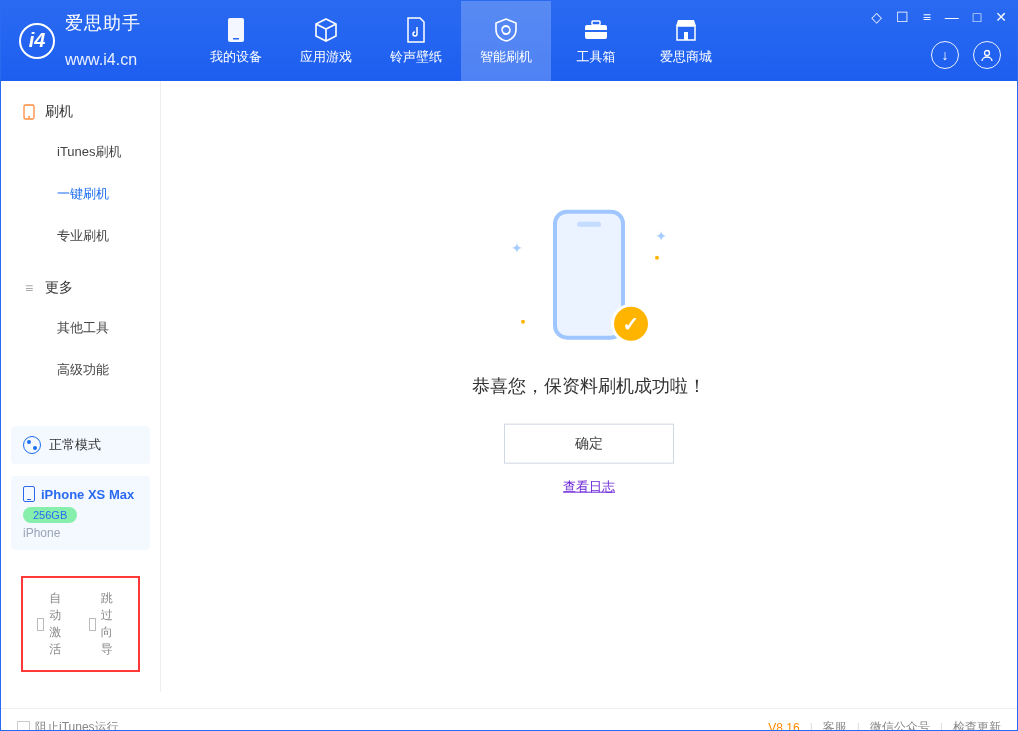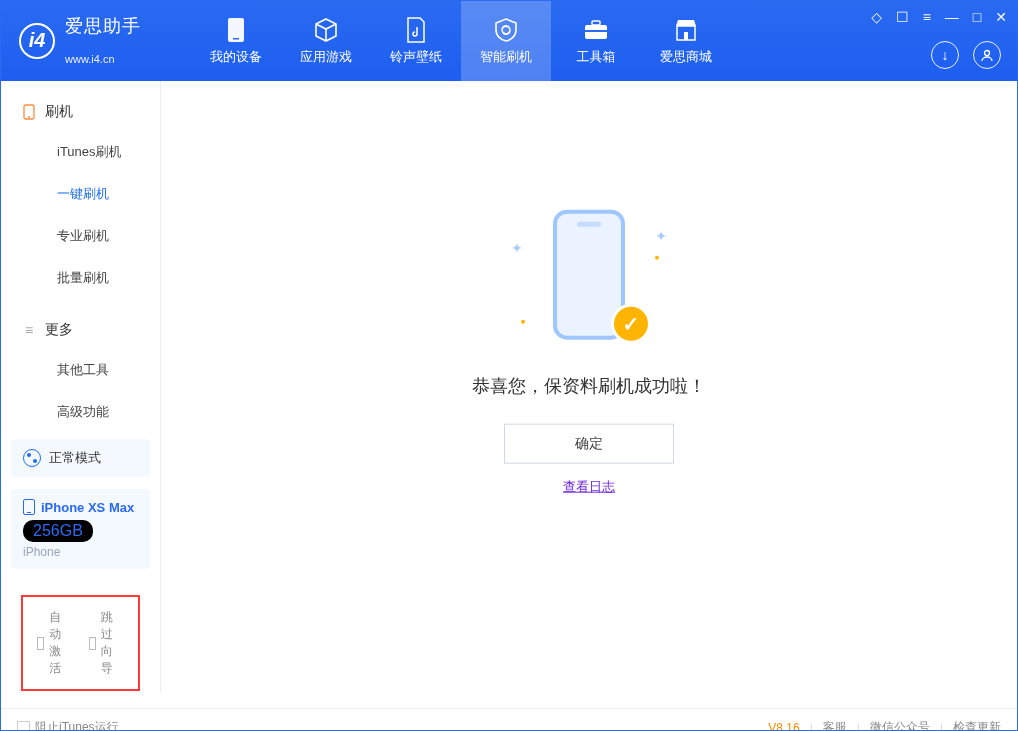--- a/index.html
+++ b/index.html
@@ -13,21 +13,21 @@
   position: relative;
 }
 .logo-area { display: flex; align-items: center; padding: 0 18px; min-width: 190px; }
 .logo-circle {
   width: 36px; height: 36px; border: 2.5px solid #fff; border-radius: 50%;
   display: flex; align-items: center; justify-content: center;
   font-weight: bold; font-size: 20px; font-style: italic; margin-right: 10px;
 }
 .logo-text { display: flex; flex-direction: column; line-height: 1.1; }
 .logo-title { font-size: 18px; font-weight: 500; letter-spacing: 1px; }
-.logo-sub { font-size: 11px; opacity: .9; margin-top: 17px; }
+.logo-sub { font-size: 16px; opacity: .9; margin-top: 17px; }
 .tabs { display: flex; height: 100%; }
 .tab {
   width: 90px; height: 100%;
   display: flex; flex-direction: column; align-items: center; justify-content: center;
   cursor: pointer; gap: 5px; font-size: 13px;
 }
 .tab.active { background: rgba(255,255,255,.22); }
 .tab-icon { width: 26px; height: 26px; display: flex; align-items: center; justify-content: center; }
 .win-controls {
   position: absolute; right: 10px; top: 8px;
@@ -64,22 +64,22 @@
 }
 .status-dot::before, .status-dot::after {
   content: ''; position: absolute; width: 4px; height: 4px; background: #1d6ef0; border-radius: 50%;
 }
 .status-dot::before { left: 3px; top: 3px; }
 .status-dot::after { right: 3px; bottom: 3px; }
 .device-card .dev-name { font-weight: 600; color: #2a6af1; display: flex; align-items: center; gap: 6px; margin-bottom: 5px; }
 .dev-phone-icon { width: 12px; height: 16px; border: 1.3px solid #2a6af1; border-radius: 2px; position: relative; }
 .dev-phone-icon::after { content: ''; position: absolute; bottom: 1px; left: 50%; transform: translateX(-50%); width: 4px; height: 1px; background: #2a6af1; }
 .badge {
-  display: inline-block; background: #000000; color: #2a6af1;
-  padding: 2px 10px; border-radius: 10px; font-size: 16px; margin-bottom: 3px;
+  display: inline-block; background: #86efac; color: #2a6af1;
+  padding: 2px 10px; border-radius: 10px; font-size: 11px; margin-bottom: 3px;
 }
 .dev-type { color: #9aa6b8; font-size: 12px; }
 .checkbox-row {
   display: flex; gap: 16px; padding: 12px 14px;
   border: 2px solid #ff3838; margin: 20px; font-size: 12px; color: #888;
 }
 .cb { display: flex; align-items: center; gap: 5px; cursor: pointer; }
 .cb-box { width: 13px; height: 13px; border: 1px solid #bbb; }
 .main { flex: 1; position: relative; background: #fff; }
 .success-area {
@@ -214,21 +214,20 @@
             <svg width="12" height="16" viewBox="0 0 12 16">
               <rect x="1" y="1" width="10" height="14" rx="1.5" fill="none" stroke="#ff8a3c" stroke-width="1.3"></rect>
               <circle cx="6" cy="13" r="1" fill="#ff8a3c"></circle>
             </svg>
           </span>
         <span>刷机</span>
       </div>
       <div class="side-item">iTunes刷机</div>
       <div class="side-item active">一键刷机</div>
       <div class="side-item">专业刷机</div>
-      <div class="side-item">批量刷机</div>
     </div>
     <div class="side-section">
       <div class="side-head">
         <span class="icn" style="color:#aaa">≡</span>
         <span>更多</span>
       </div>
       <div class="side-item">其他工具</div>
       <div class="side-item">高级功能</div>
     </div>
     <div class="side-spacer"></div>

